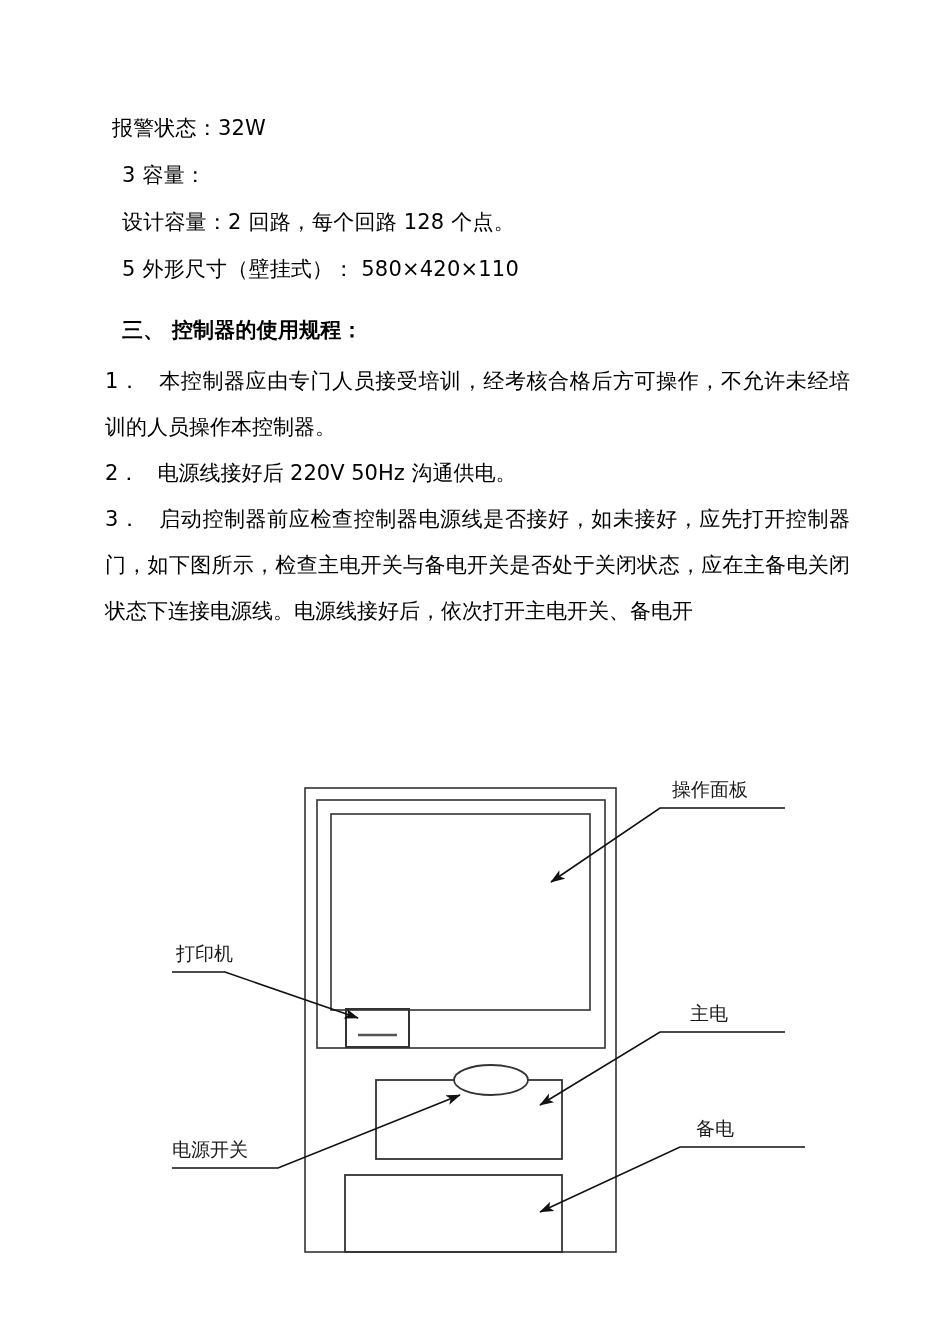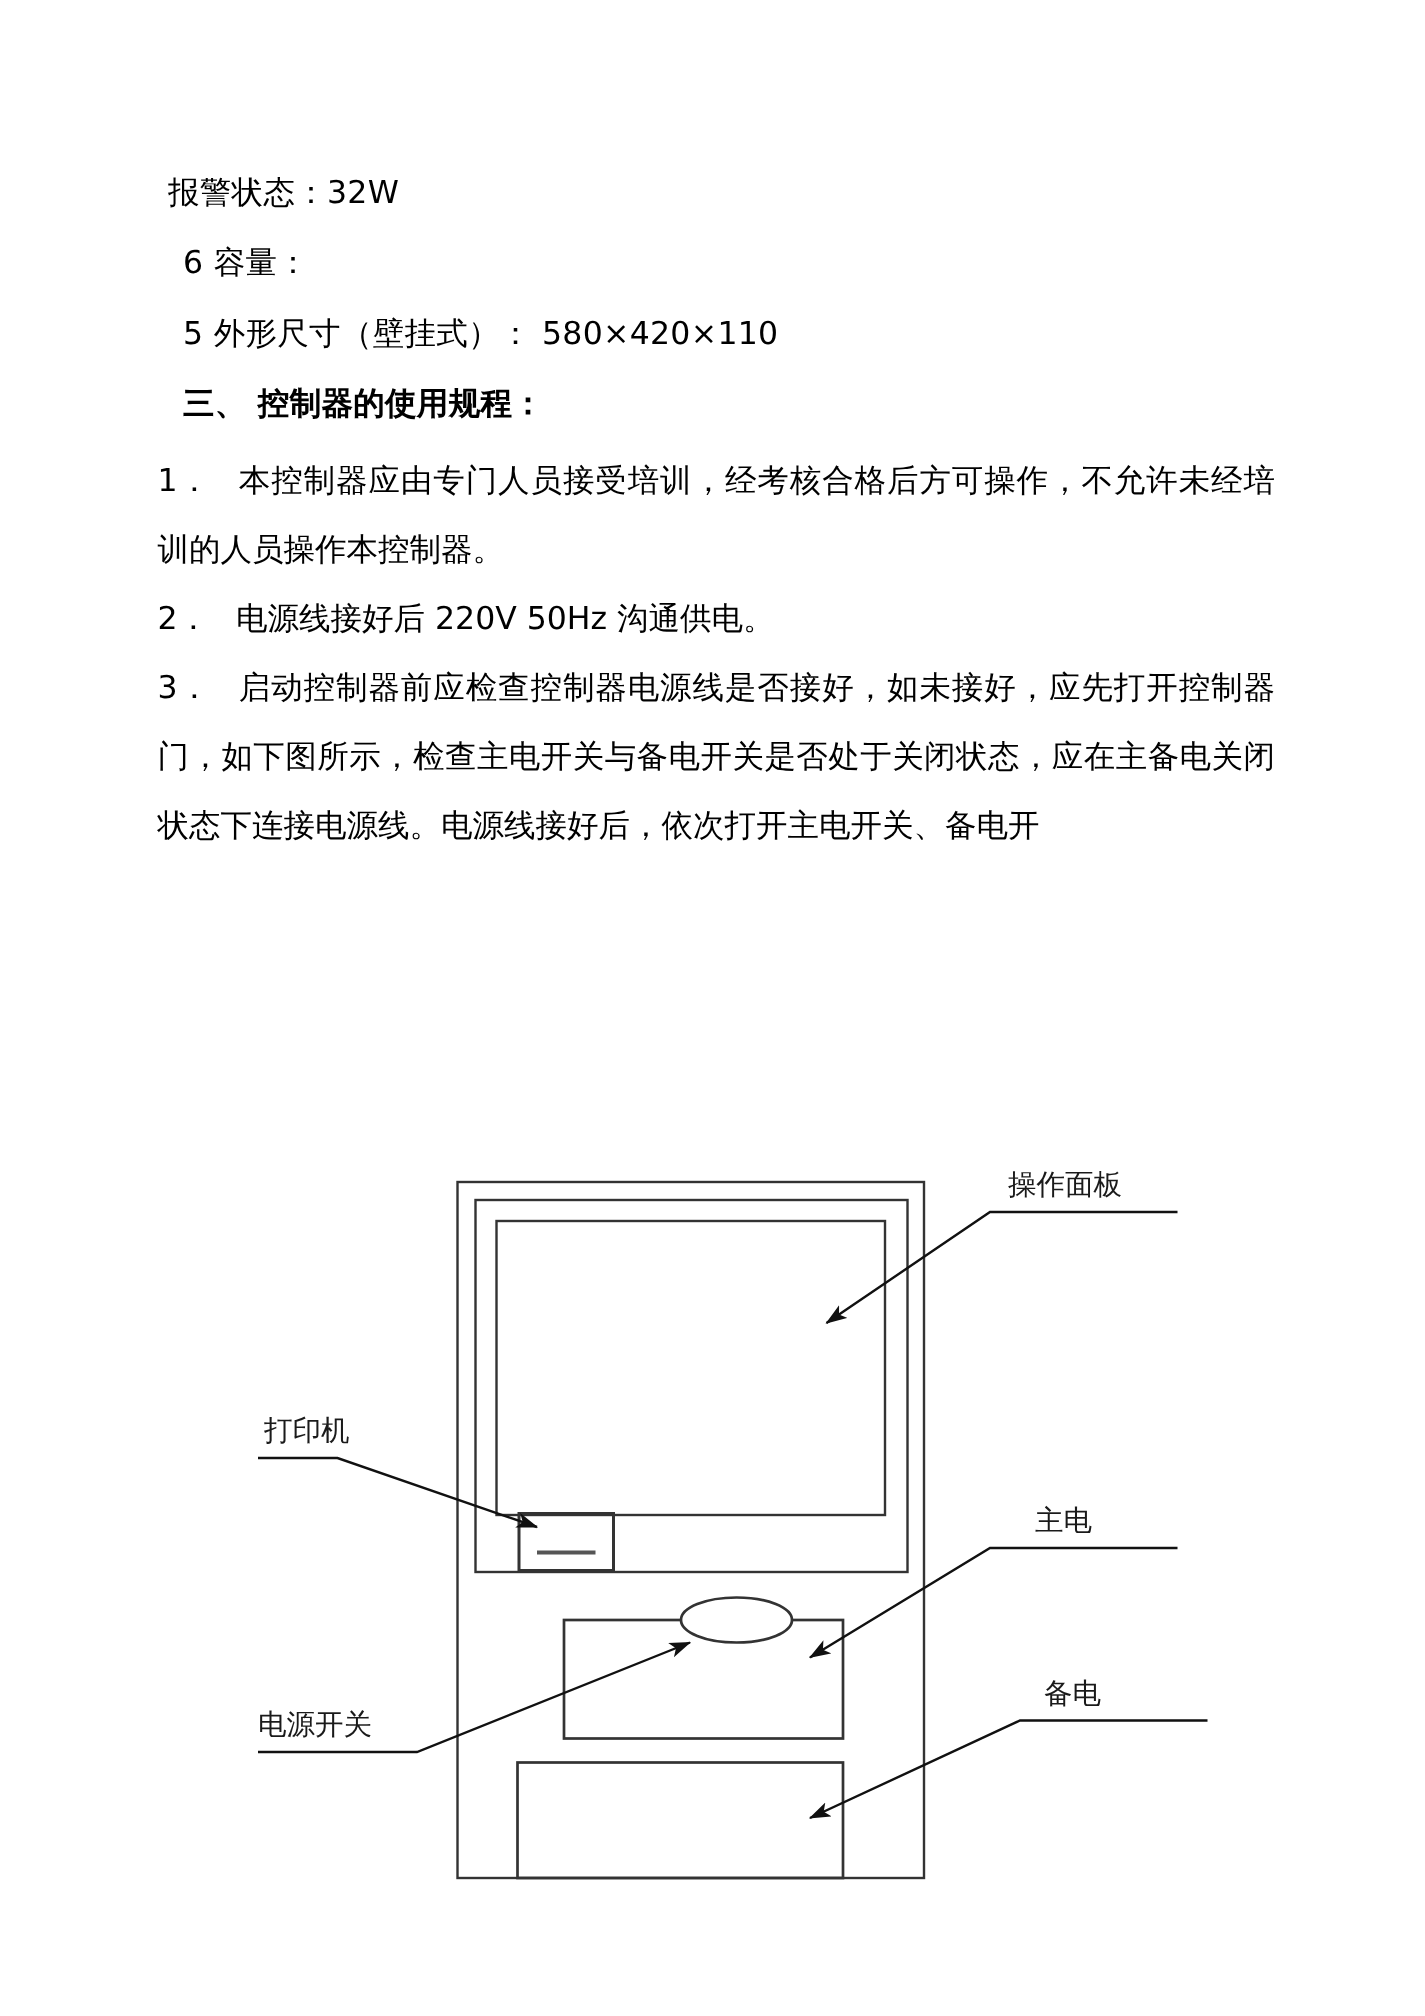--- a/index.html
+++ b/index.html
@@ -35,21 +35,21 @@
     line-height: 1.0;
     margin: 0 0 0 0;
     white-space: pre-wrap;
     letter-spacing: 0.2px;
   }
 
   
   .l-alarm   { padding: 0 0 0 7px;  margin-bottom: 26px; }
   .l-cap-h   { padding: 0 0 0 17px; margin-bottom: 26px; }
   .l-cap-d   { padding: 0 0 0 17px; margin-bottom: 26px; }
-  .l-dim     { padding: 0 0 0 17px; margin-bottom: 26px; }
+  .l-dim     { padding: 0 0 0 17px; margin-bottom: 40px; }
   .l-weight  { padding: 0 0 0 28px; margin-bottom: 26px; }
   .l-sec     { padding: 0 0 0 17px; margin-bottom: 17px; font-weight: bold; }
 
   .para {
     font-size: 21px;
     line-height: 46px;
     margin: 0;
     text-align: justify;
     text-justify: inter-ideograph;
     text-indent: 0;
@@ -77,22 +77,23 @@
 </style>
 </head>
 <body>
 
 <div class="page">
 
   <div class="doc-text">
 
     <p class="line l-alarm">报警状态：32W</p>
 
-    <p class="line l-cap-h">6 容量：</p>
+    <p class="line l-cap-h">3 容量：</p>
 
+    <p class="line l-cap-d">设计容量：2 回路，每个回路 128 个点。</p>
 
     <p class="line l-dim">5 外形尺寸（壁挂式）： 580×420×110</p>
 
 
     <p class="line l-sec">三、 控制器的使用规程：</p>
 
     <p class="para p1">
       <span>1．</span><span style="display:inline-block;width:18px"></span><span>本控制器应由专门人员接受培训，经考核合格后方可操作，不允许未经培训的人员操作本控制器。</span>
     </p>
 

